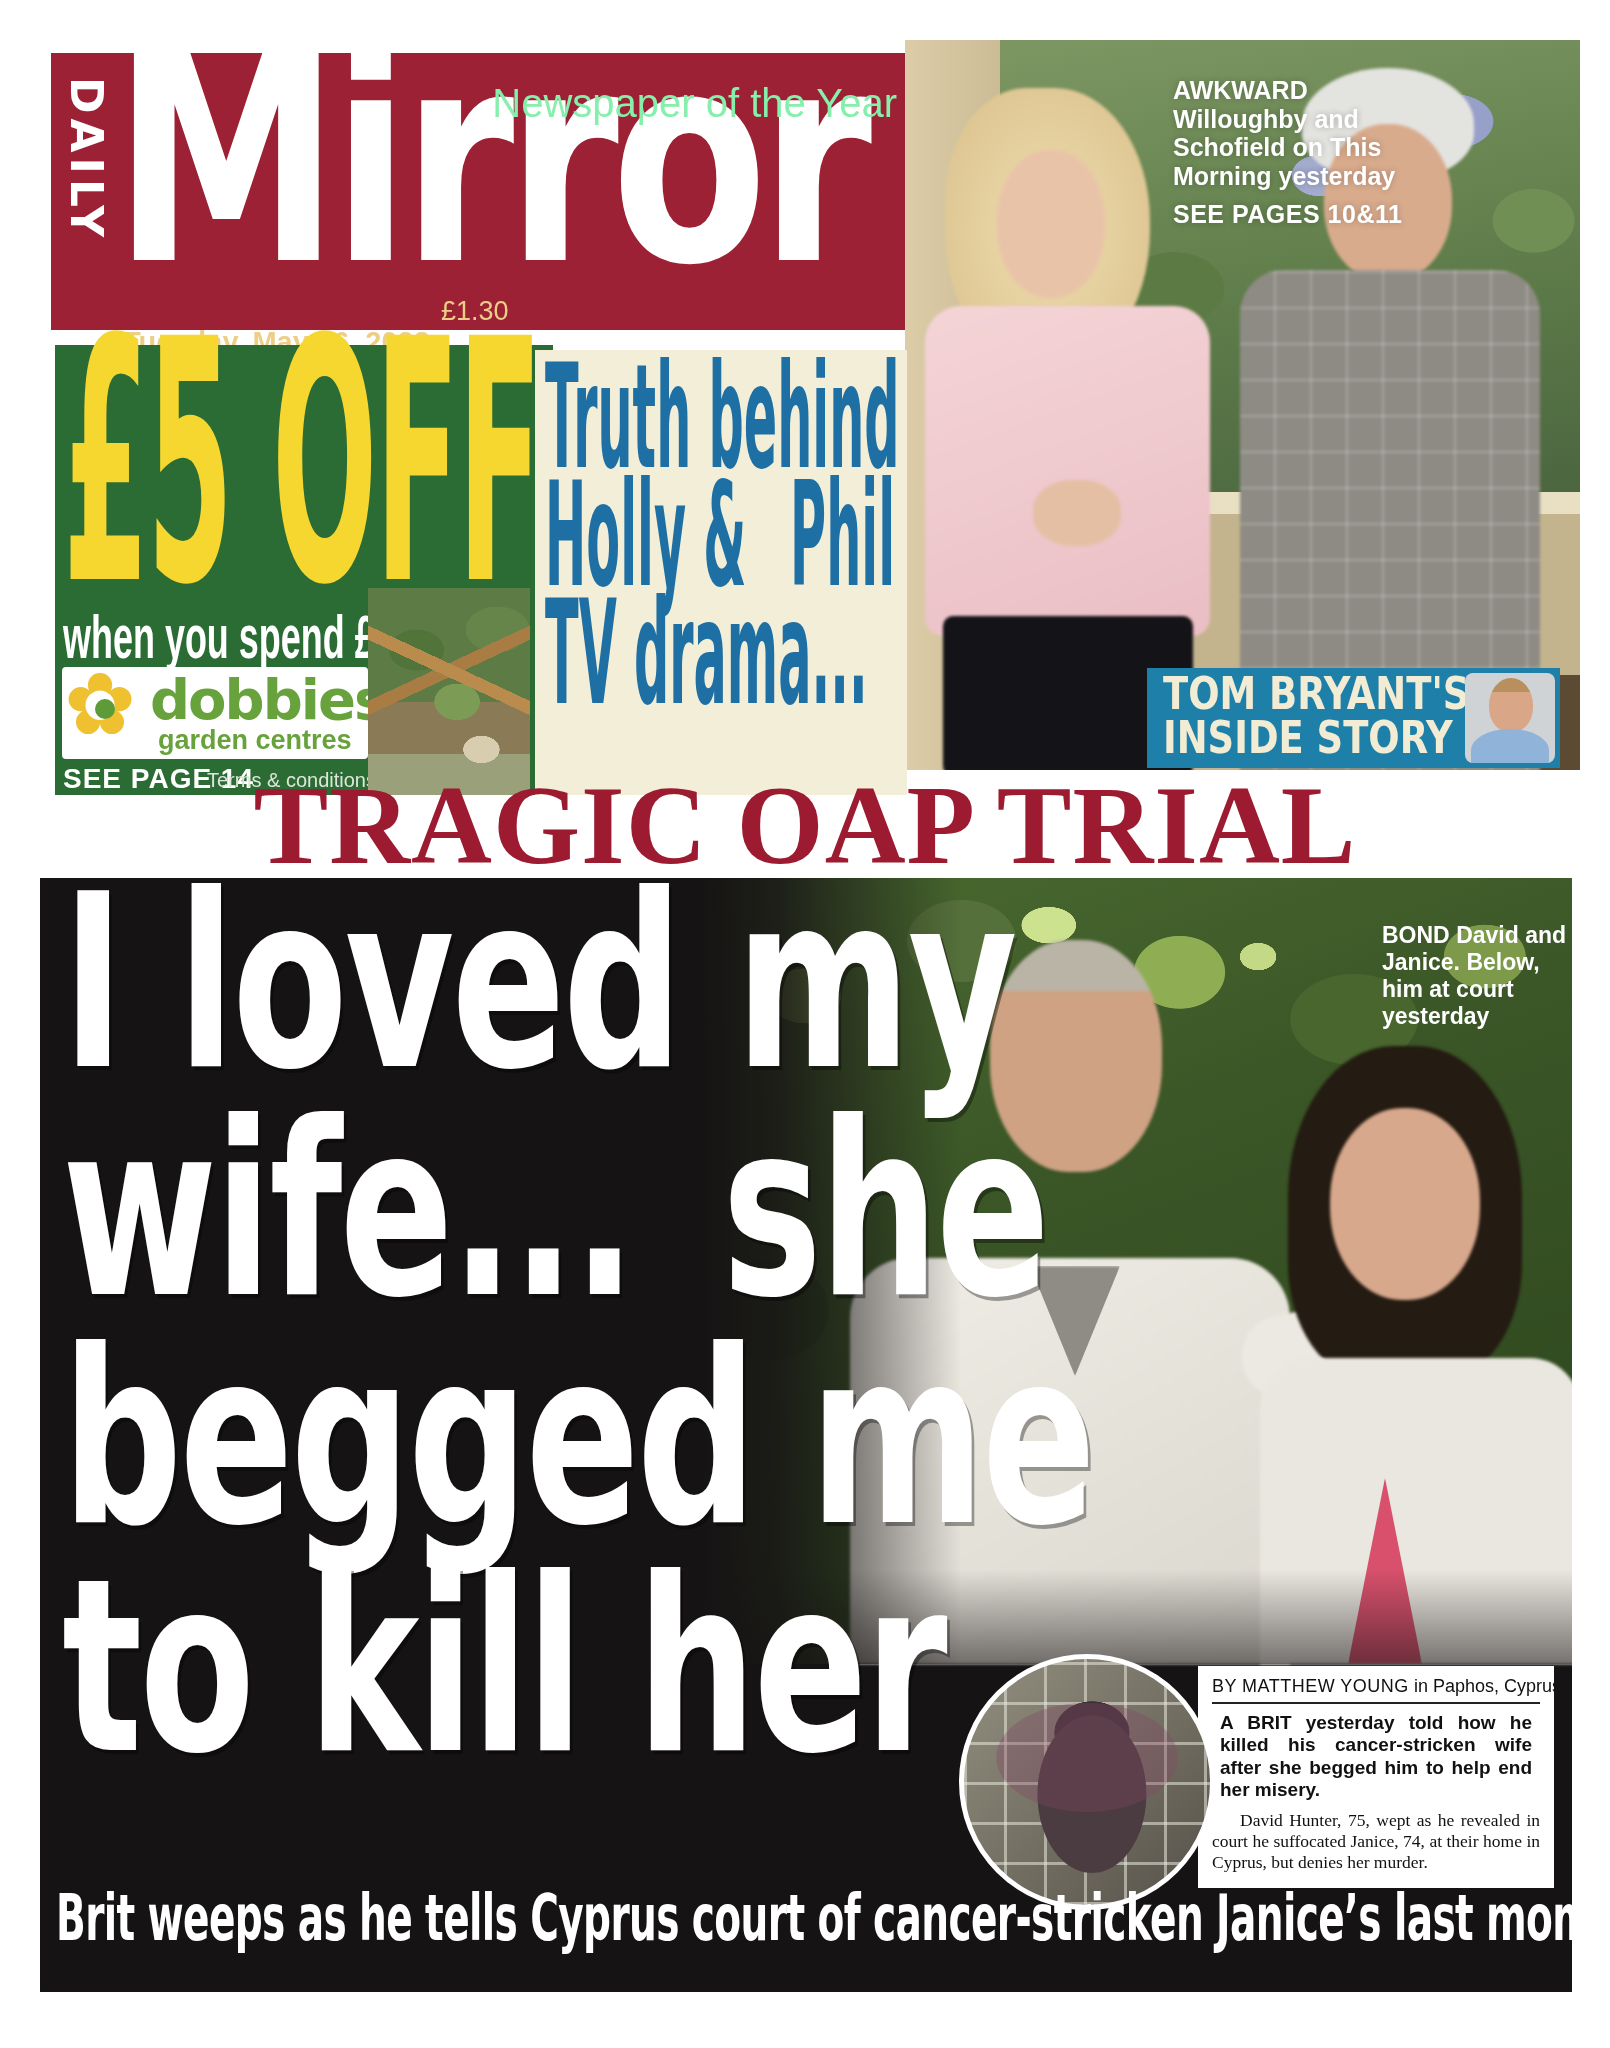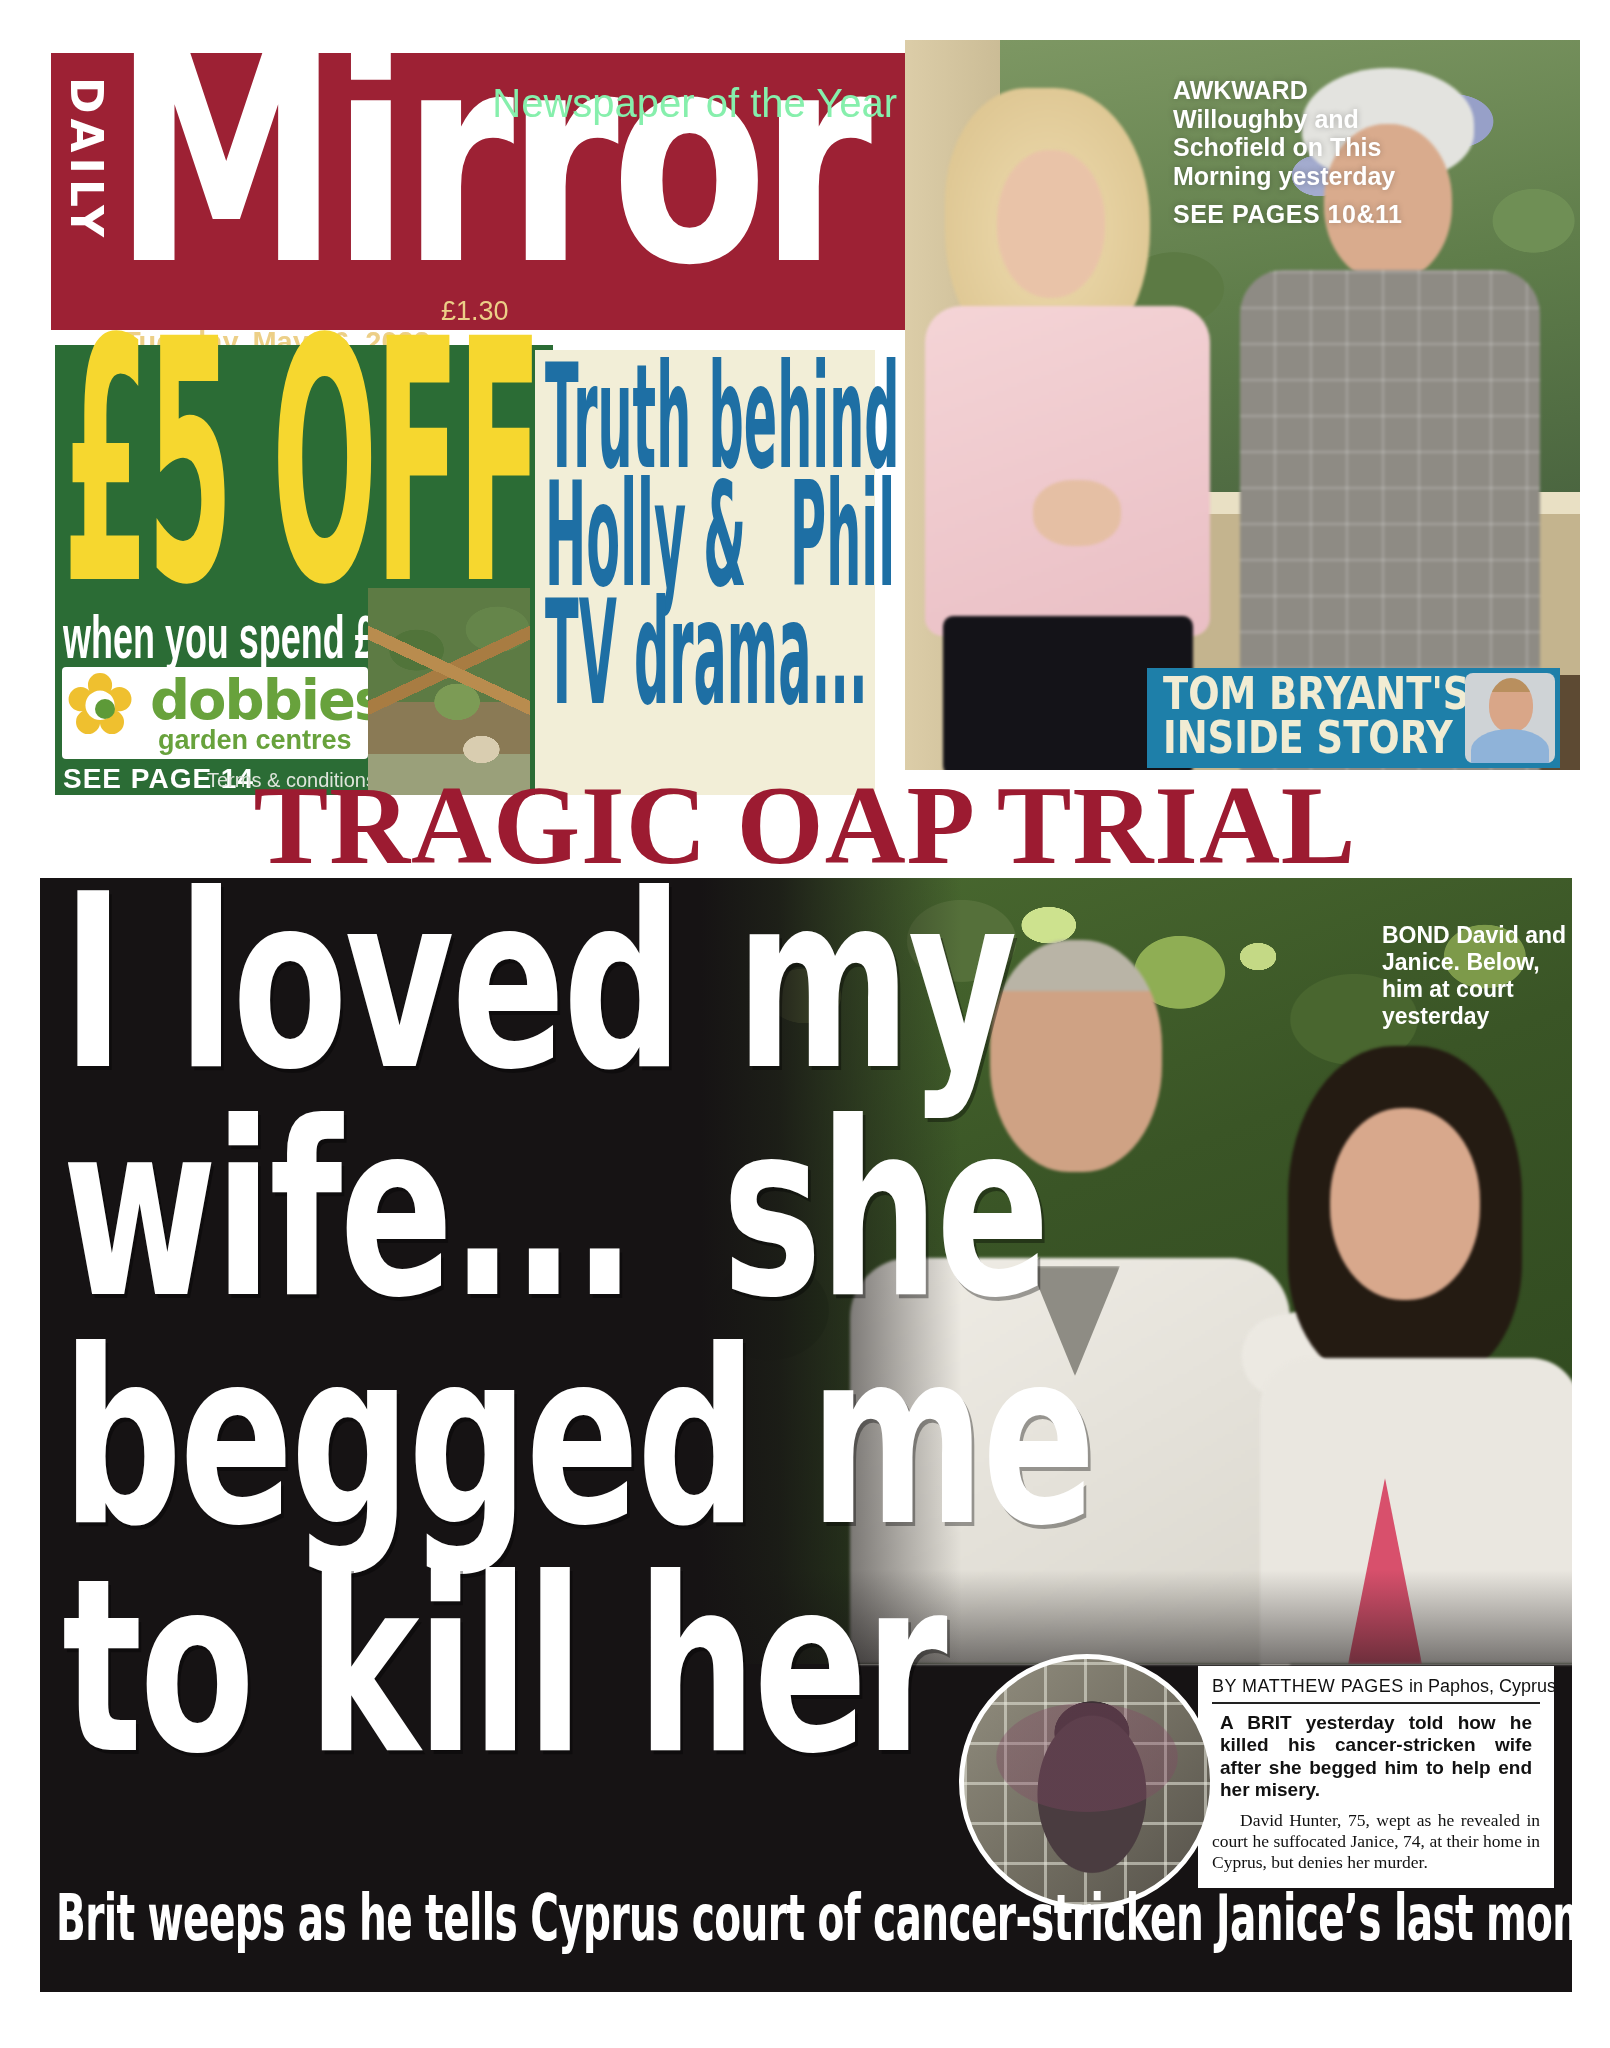--- a/index.html
+++ b/index.html
@@ -81,21 +81,21 @@
      background:
        radial-gradient(40px 30px at 70% 78%, #d9cdb0 0 45%, transparent 46%),
        linear-gradient(25deg, transparent 55%, #b98c4e 55% 60%, transparent 60%),
        linear-gradient(-25deg, transparent 55%, #a87c42 55% 60%, transparent 60%),
        radial-gradient(60px 45px at 30% 30%, #51743a 0 45%, transparent 46%),
        radial-gradient(70px 50px at 80% 20%, #65854a 0 45%, transparent 46%),
        radial-gradient(50px 40px at 55% 55%, #7c9b55 0 45%, transparent 46%),
        linear-gradient(#5d7b44 0 55%, #8a7a55 55% 80%, #9aa07a 80%);}
 
   
-  .teaser{position:absolute;left:535px;top:350px;width:340px;height:445px;background:#f2eed7;}
+  .teaser{position:absolute;left:535px;top:350px;width:372px;height:445px;background:#f2eed7;}
   .teaser span{position:absolute;font-family:"DejaVu Sans",sans-serif;font-weight:bold;font-size:145px;
      line-height:1;color:#1e6fa4;transform:scaleX(.34);transform-origin:left top;white-space:nowrap;}
   .t1{left:10px;top:-6px;} .t2a{left:10px;top:112px;} .t2b{left:255px;top:112px;} .t3{left:10px;top:230px;}
 
   
   .kicker{position:absolute;left:0;top:769px;width:1610px;text-align:center;
      font-family:"Liberation Serif",serif;font-weight:bold;font-size:112px;line-height:1;
      color:#9c1b31;letter-spacing:1px;}
 
   
@@ -239,21 +239,21 @@
     <div class="hl hl2a">wife...</div>
     <div class="hl hl2b">she</div>
     <div class="hl hl3">begged me</div>
     <div class="hl hl4">to kill her</div>
 
     <div class="court-circle"></div>
 
     <div class="info-box">
       <div class="byline">
         <span class="by-bold">BY</span>
-         <span class="by-bold">MATTHEW PAGES</span>
+         <span class="by-bold">MATTHEW YOUNG</span>
          <span>in Paphos, Cyprus</span>
       </div>
       <div class="byline-rule"></div>
       <p class="intro">A BRIT yesterday told how he killed his cancer-stricken wife after she begged him to help end her misery.</p>
       <p class="body-para">David Hunter, 75, wept as he revealed in court he suffocated Janice, 74, at their home in Cyprus, but denies her murder.</p>
 
     </div>
 
     <div class="strapline">Brit weeps as he tells Cyprus court of cancer-stricken Janice’s last moments</div>
   </section>

